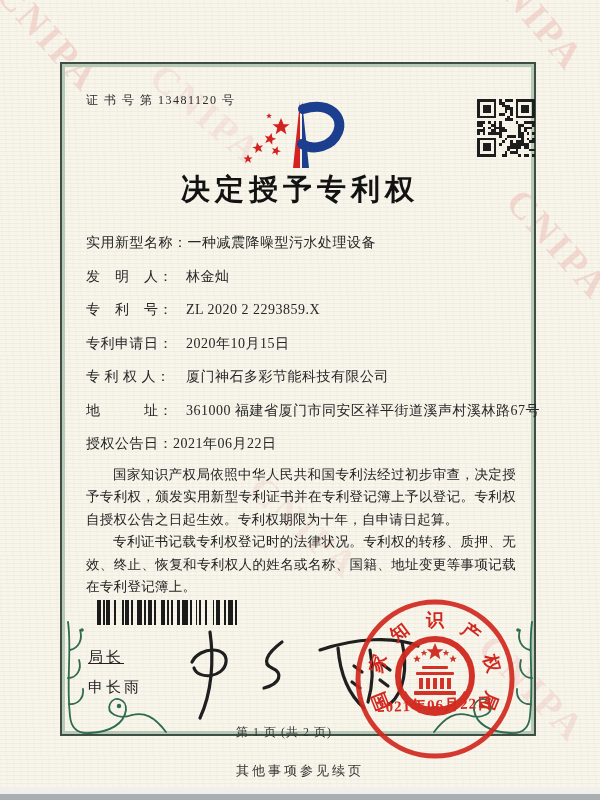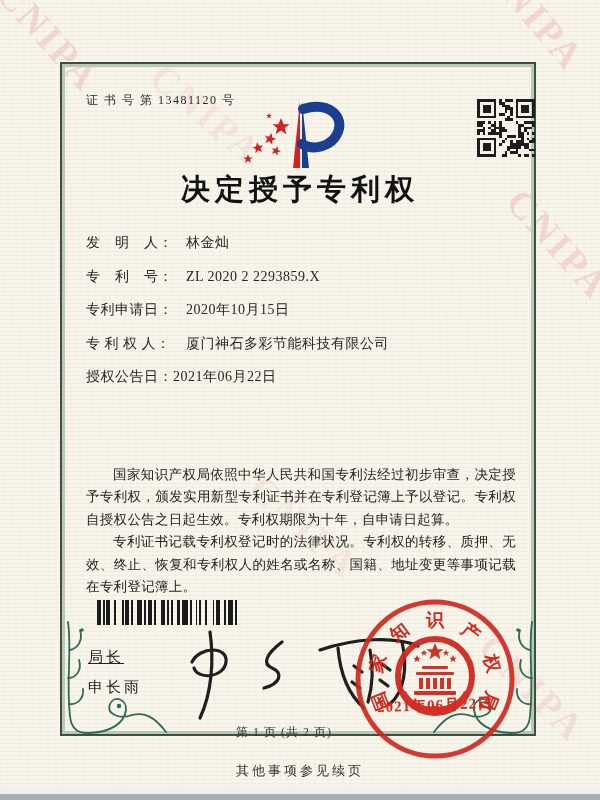--- a/index.html
+++ b/index.html
@@ -234,30 +234,36 @@
       <polygon transform="translate(36 57) scale(0.5) rotate(20)" points="0,-10 2.9,-3.1 9.5,-3.1 4.2,1.2 5.9,8.1 0,3.8 -5.9,8.1 -4.2,1.2 -9.5,-3.1 -2.9,-3.1"></polygon>
       <polygon transform="translate(8 65) scale(0.48)" points="0,-10 2.9,-3.1 9.5,-3.1 4.2,1.2 5.9,8.1 0,3.8 -5.9,8.1 -4.2,1.2 -9.5,-3.1 -2.9,-3.1"></polygon>
       <polygon transform="translate(29 22) scale(0.3)" points="0,-10 2.9,-3.1 9.5,-3.1 4.2,1.2 5.9,8.1 0,3.8 -5.9,8.1 -4.2,1.2 -9.5,-3.1 -2.9,-3.1"></polygon>
     </g>
   </svg>
 
   <div class="title">决定授予专利权</div>
 
   <div class="fields">
     <div class="field-row">
+      <span class="flabel">实用新型名称：</span><span class="fvalue">一种减震降噪型污水处理设备</span>
+    </div>
+    <div class="field-row">
       <span class="flabel">发　明　人：</span><span class="fvalue">林金灿</span>
     </div>
     <div class="field-row">
       <span class="flabel">专　利　号：</span><span class="fvalue">ZL 2020 2 2293859.X</span>
     </div>
     <div class="field-row">
       <span class="flabel">专利申请日：</span><span class="fvalue">2020年10月15日</span>
     </div>
     <div class="field-row">
       <span class="flabel">专 利 权 人：</span><span class="fvalue">厦门神石多彩节能科技有限公司</span>
+    </div>
+    <div class="field-row">
+      <span class="flabel">地　　　址：</span><span class="fvalue">361000 福建省厦门市同安区祥平街道溪声村溪林路67号</span>
     </div>
     <div class="field-row grant-row">
       <span class="flabel">授权公告日：</span><span>2021年06月22日</span>
     </div>
   </div>
 
   <div class="paras">
     <p>国家知识产权局依照中华人民共和国专利法经过初步审查，决定授予专利权，颁发实用新型专利证书并在专利登记簿上予以登记。专利权自授权公告之日起生效。专利权期限为十年，自申请日起算。</p>
     <p>专利证书记载专利权登记时的法律状况。专利权的转移、质押、无效、终止、恢复和专利权人的姓名或名称、国籍、地址变更等事项记载在专利登记簿上。</p>
   </div>

